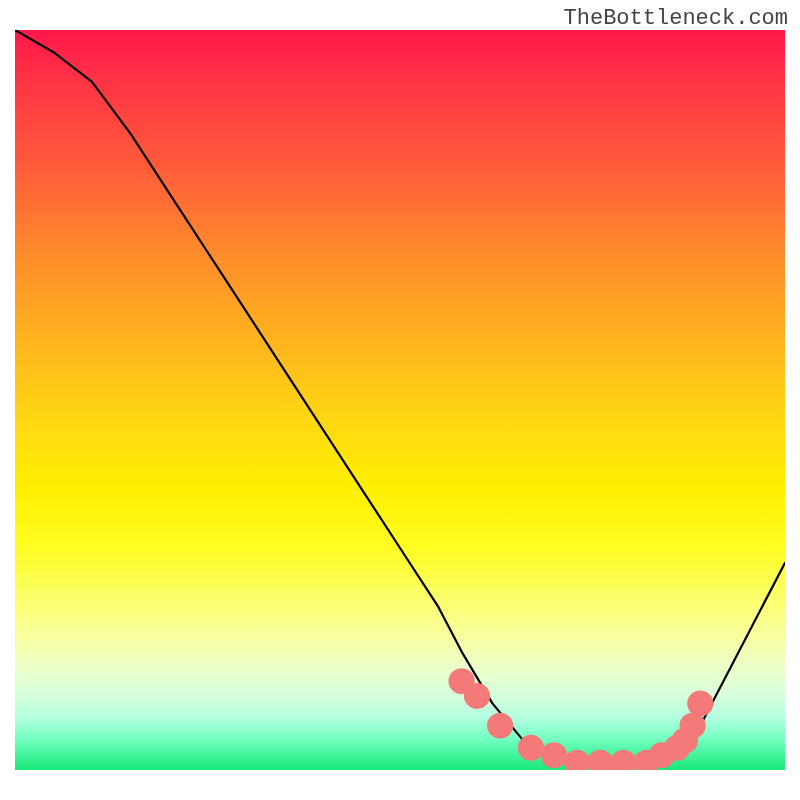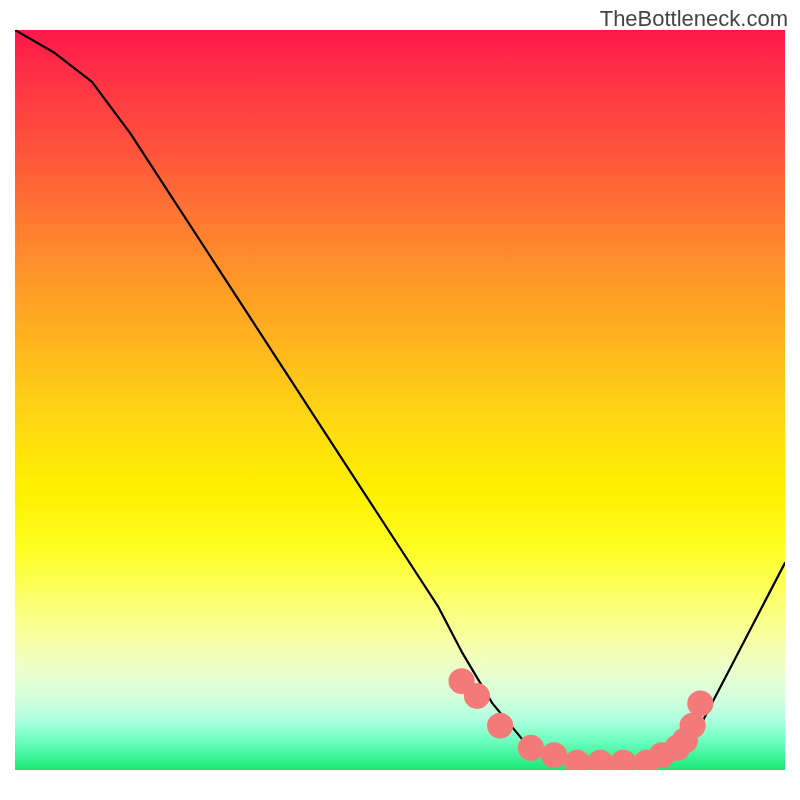--- a/index.html
+++ b/index.html
@@ -7,21 +7,21 @@
     width: 800px;
     height: 800px;
     position: relative;
     background: #fff;
     overflow: hidden;
   }
   .watermark {
     position: absolute;
     top: 6px;
     right: 12px;
-    font-family: Liberation Sans, sans-serif;
+    font-family: Liberation Mono, monospace;
     font-size: 22px;
     color: #444;
     z-index: 10;
   }
   .plot-area {
     position: absolute;
     inset: 0;
   }
   .gradient {
     position: absolute;

